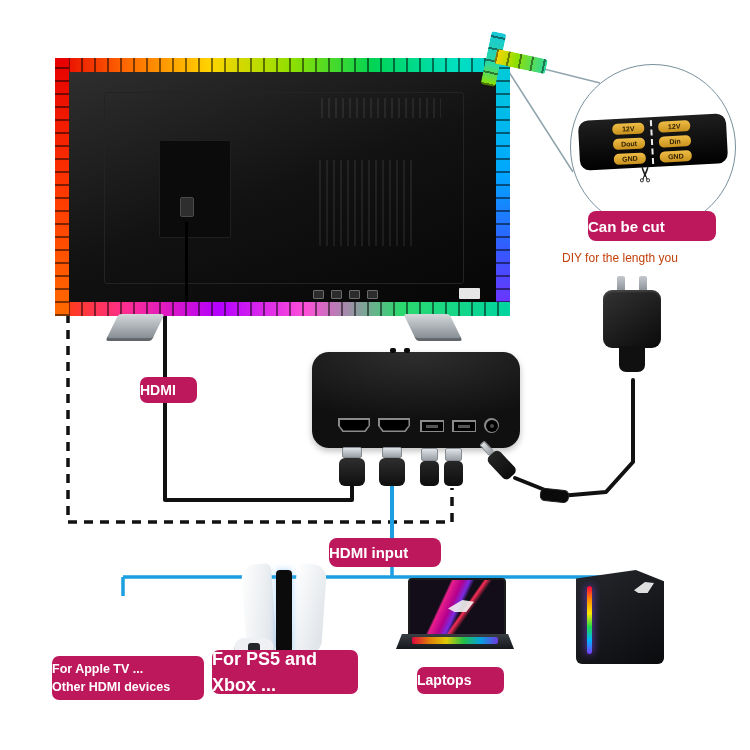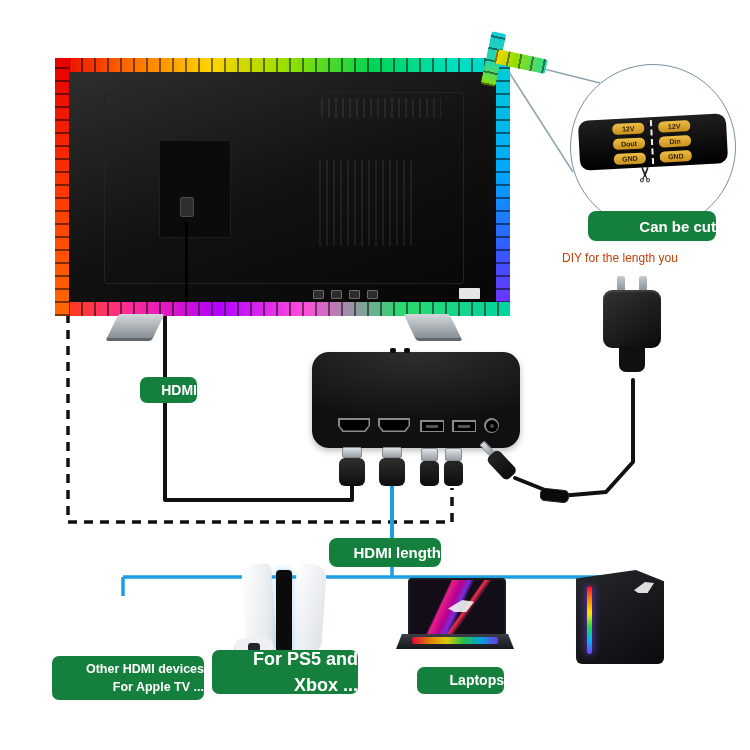--- a/index.html
+++ b/index.html
@@ -53,21 +53,21 @@
   .mag-strip{position:absolute;left:8px;top:52px;width:148px;height:50px;border-radius:10px;
     background:linear-gradient(180deg,#1f1f1f,#000);transform:rotate(-3deg);}
   .cut-line{position:absolute;left:72px;top:3px;bottom:3px;border-left:2px dashed #eee;}
   .pad{position:absolute;width:32px;height:11px;border-radius:5px;background:linear-gradient(#eebd46,#c9921d);
     font-size:7px;font-weight:bold;color:#2b1d00;text-align:center;line-height:11px;}
   .pad-l{left:34px;} .pad-r{left:80px;}
   .pad-r0,.pad-l0{top:5px;} .pad-r1,.pad-l1{top:20px;} .pad-r2,.pad-l2{top:35px;}
   .scissors{position:absolute;left:66px;top:98px;font-size:22px;color:#1a1a1a;transform:rotate(-90deg);line-height:1;}
 
   
-  .chip{position:absolute;background:#15803d;color:#fff;border-radius:7px;text-align:right;z-index:4;
+  .chip{position:absolute;background:#be185d;color:#fff;border-radius:7px;text-align:left;z-index:4;
     display:flex;flex-direction:column;justify-content:center;}
   .chip-hdmi{left:140px;top:377px;width:57px;height:26px;font-size:14px;font-weight:600;}
   .chip-cut{left:588px;top:211px;width:128px;height:30px;font-size:15px;font-weight:600;border-radius:8px;}
   .chip-input{left:329px;top:538px;width:112px;height:29px;font-size:15px;font-weight:600;border-radius:8px;}
   .diy-text{position:absolute;left:562px;top:251px;width:188px;height:24px;color:#c2410c;font-size:12px;
     font-weight:400;white-space:nowrap;overflow:hidden;z-index:4;}
   .caption{line-height:1.45;font-weight:bold;}
   .cap-atv{left:52px;top:656px;width:152px;height:44px;font-size:12.5px;}
   .cap-ps5{left:212px;top:650px;width:146px;height:44px;font-size:18px;}
   .cap-laptop{left:417px;top:667px;width:87px;height:27px;font-size:14px;}
@@ -262,21 +262,21 @@
   <div class="plug plug-usb pl-u2">
       <div class="metal"></div>
       <div class="pbody"></div>
     </div>
   <div class="plug plug-dc">
       <div class="metal"></div>
       <div class="pbody"></div>
     </div>
 
   <div class="chip chip-hdmi">HDMI</div>
-  <div class="chip chip-input">HDMI length</div>
+  <div class="chip chip-input">HDMI input</div>
 
 
   <div class="device ps5">
     <div class="ps5-fin fin-l"></div>
     <div class="ps5-fin fin-r"></div>
     <div class="ps5-core"></div>
     <div class="ps5-base"></div>
     <div class="ps5-pad">
         <div class="pad-core"></div>
       </div>
@@ -291,21 +291,21 @@
     <div class="lap-keys"></div>
   </div>
 
   <div class="device tower">
     <div class="tower-body"></div>
     <div class="tower-rgb"></div>
     <div class="tower-logo"></div>
   </div>
 
   <div class="chip caption cap-atv">
+    <span>For Apple TV ...</span>
     <span>Other HDMI devices</span>
-    <span>For Apple TV ...</span>
   </div>
   <div class="chip caption cap-ps5">
     <span>For PS5 and Xbox ...</span>
   </div>
   <div class="chip caption cap-laptop">Laptops</div>
 
 </div>
 
 </body></html>

